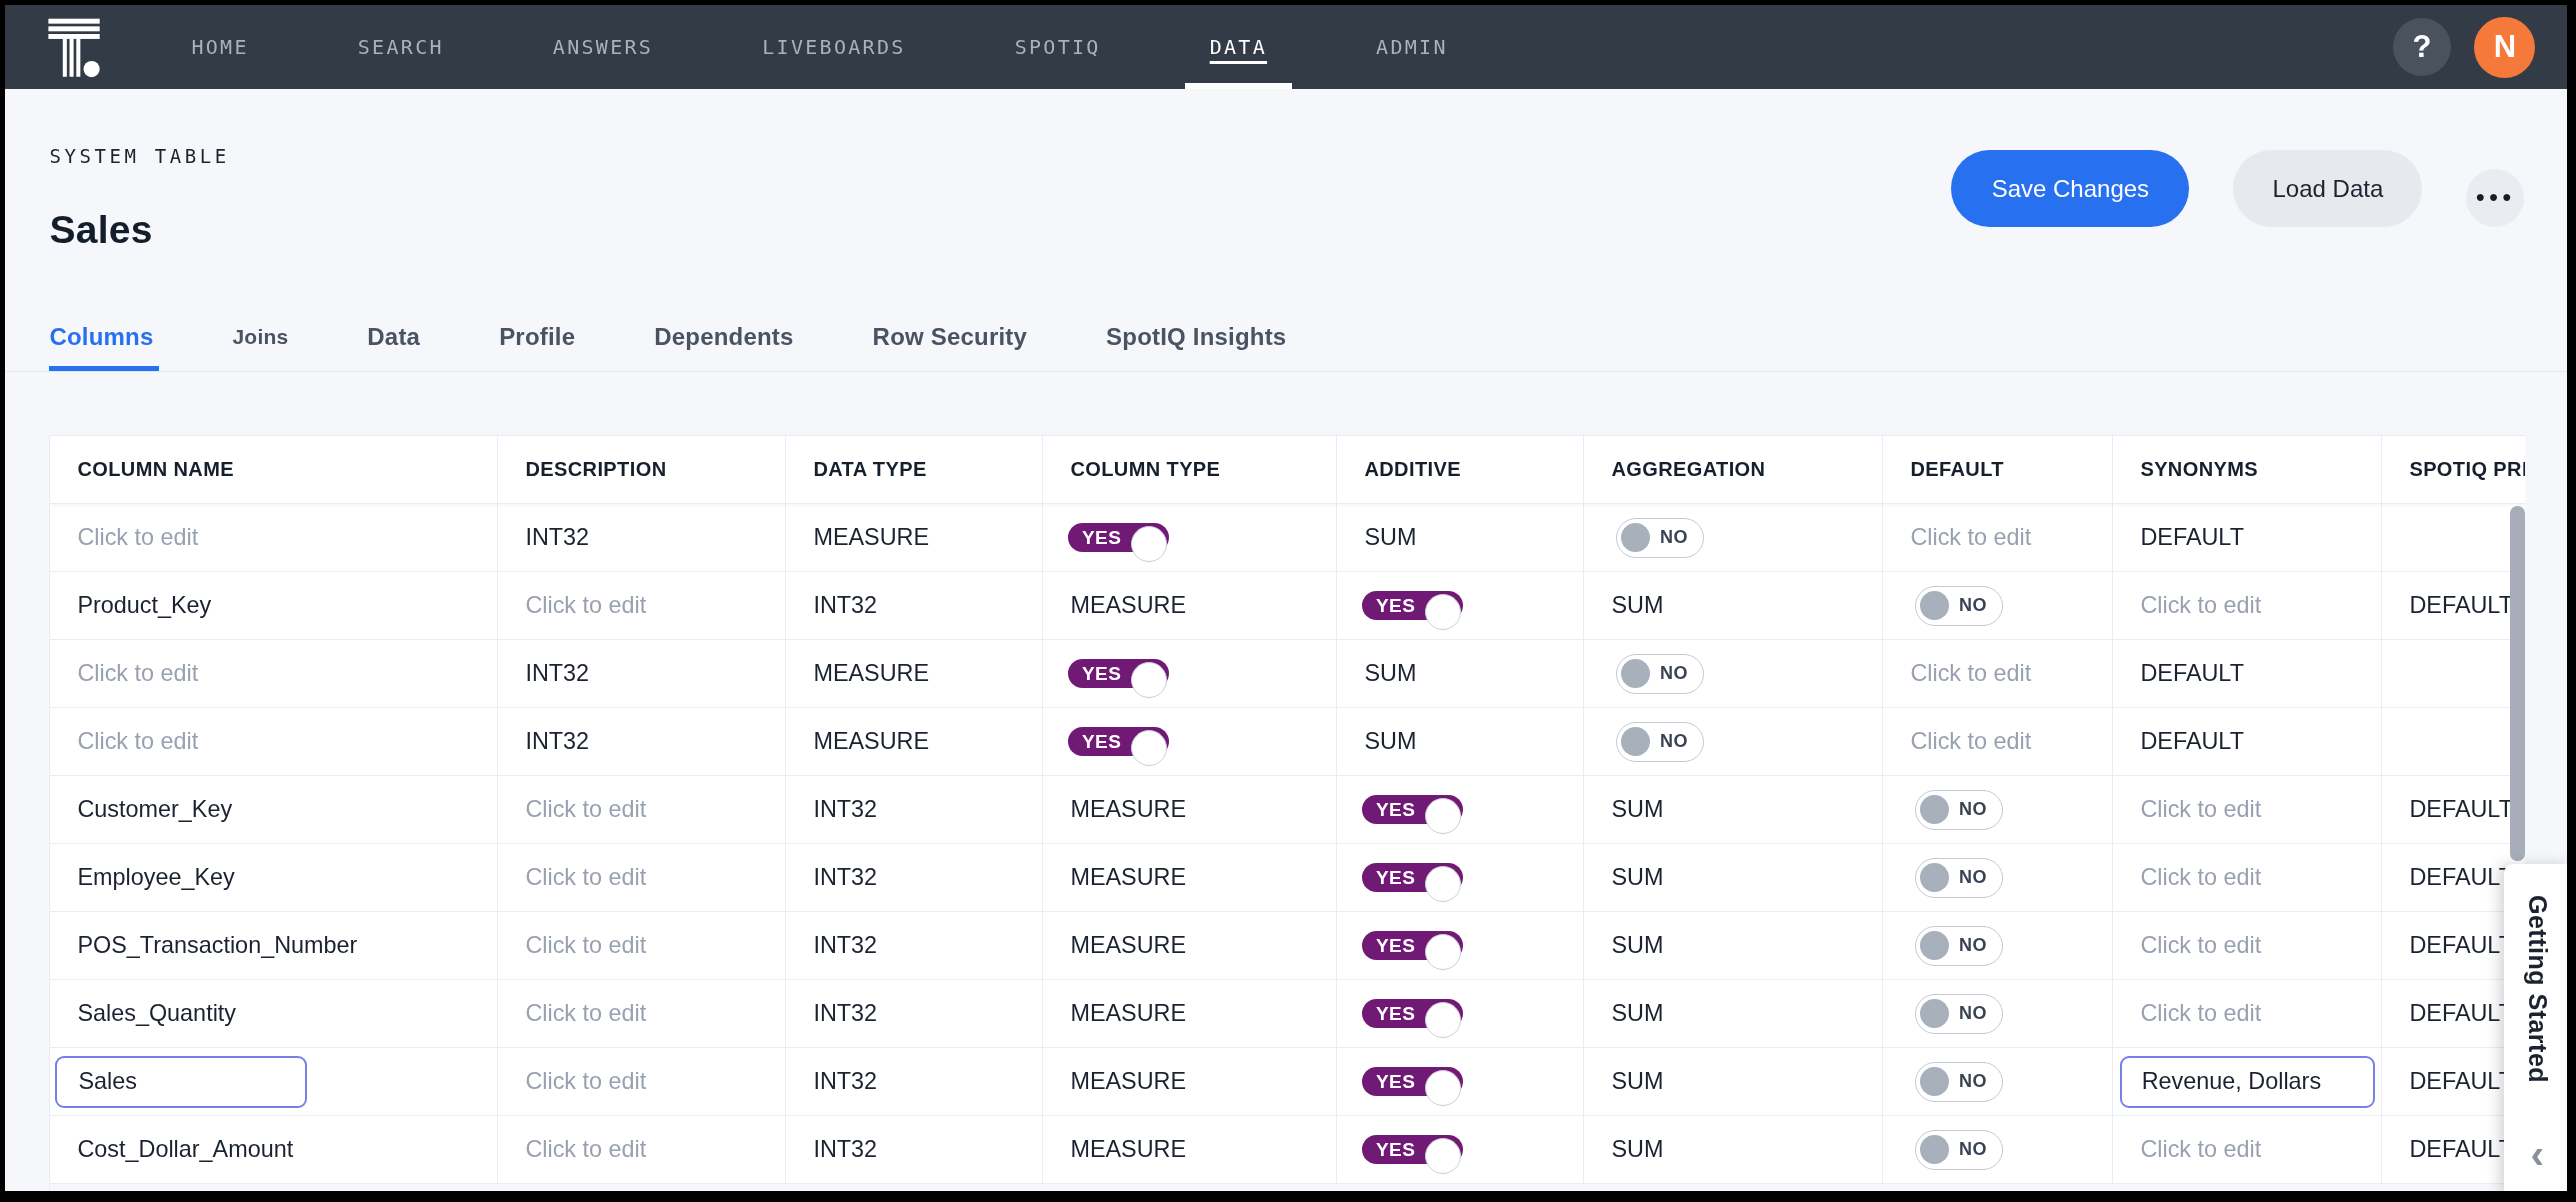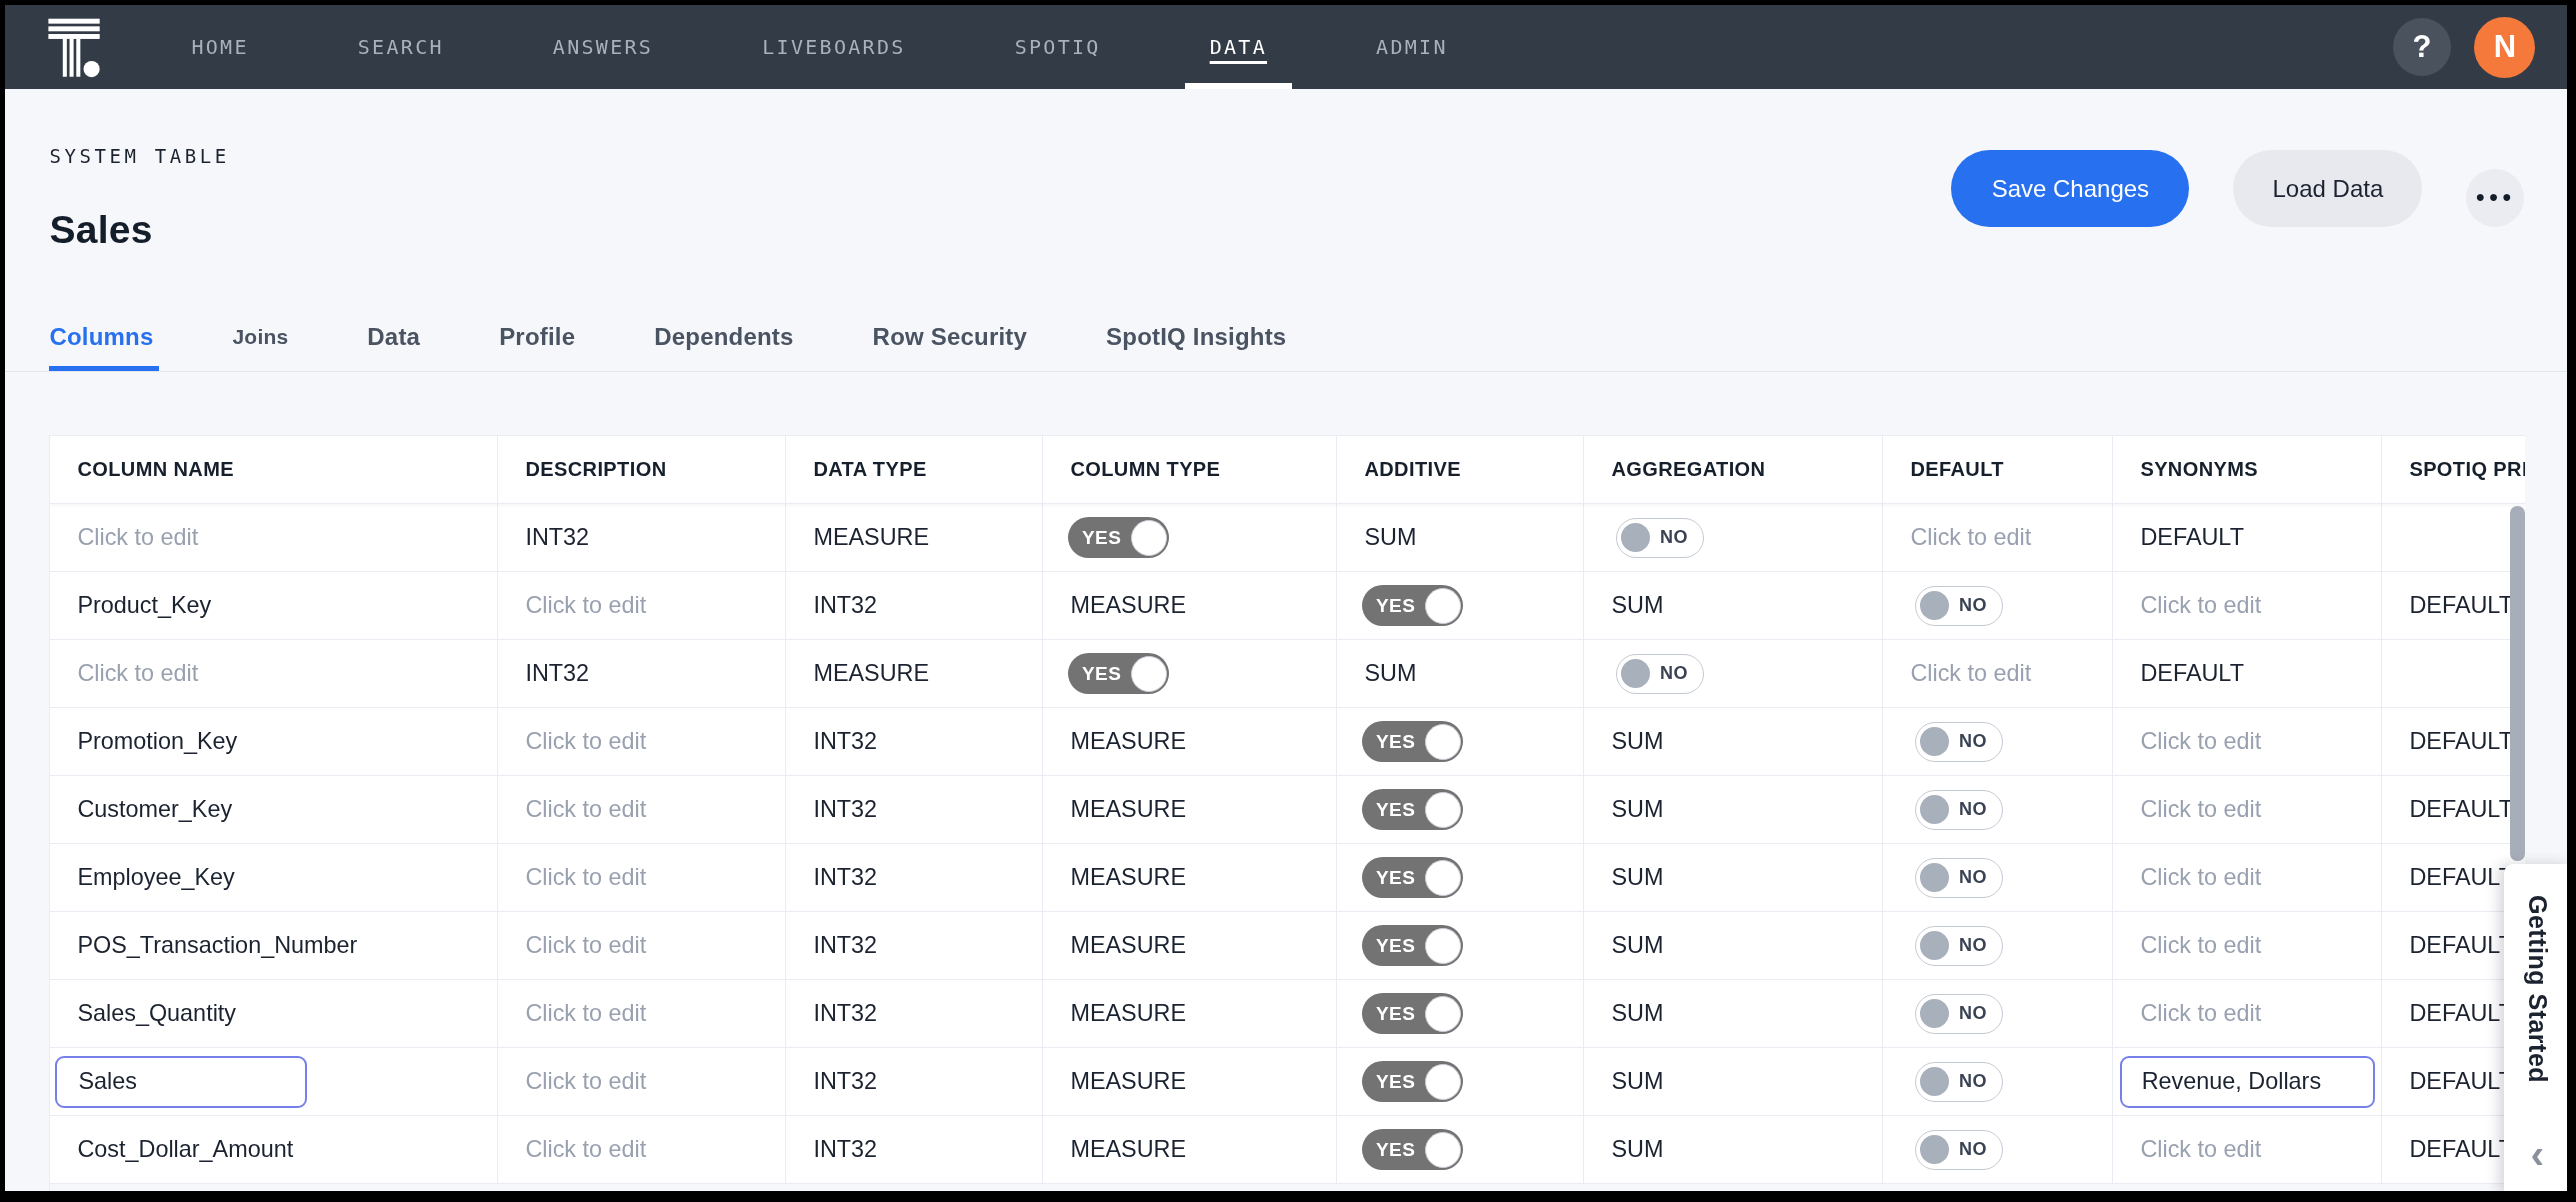--- a/index.html
+++ b/index.html
@@ -43,21 +43,21 @@
   .cell .ph { color:#99A1B0; }
   .cell-toggle { padding-left:25px; }
   .cell-hidden { padding-left:32px; }
 
   .cell-name.editing { padding-left:4.5px; }
   .cell-name.editing .cell-text { border:2.7px solid #7581E8; border-radius:9px; padding:10px 21.6px 11.7px 21.6px; min-width:252px; background:#FFF; }
   .cell-syn.editing { padding-left:6.3px; }
   .cell-syn.editing .cell-text { border:2.7px solid #7581E8; border-radius:9px; padding:10px 20px 11.7px 20px; width:255px; color:#1C2330; background:#FFF; }
 
   
-  .toggle-yes { position:relative; width:101px; height:41px; background:#737373; border-radius:21px; display:flex; align-items:center; cursor:pointer; flex:none; }
+  .toggle-yes { position:relative; width:101px; height:29px; background:#701a75; border-radius:21px; display:flex; align-items:center; cursor:pointer; flex:none; }
   .toggle-yes .t-label { color:#FFFFFF; font-weight:700; font-size:19px; margin-left:13.5px; letter-spacing:0.5px; }
   .toggle-yes .t-knob { position:absolute; right:2.7px; top:2.7px; width:36px; height:36px; border-radius:50%; background:#FFFFFF; border:1.8px solid #C9CED7; }
   .toggle-no { width:88px; height:40px; background:#FFFFFF; border:1.8px solid #C4CAD4; border-radius:20px; display:flex; align-items:center; cursor:pointer; flex:none; }
   .toggle-no .t-knob { width:29px; height:29px; margin-left:3.6px; border-radius:50%; background:#A8B0BC; }
   .toggle-no .t-label { margin-left:10px; color:#3A4354; font-weight:700; font-size:18px; letter-spacing:0.5px; }
 
   
   .vscroll { position:absolute; left:2505px; top:501px; width:14.4px; height:355px; background:#A8AEB9; border-radius:7.2px; z-index:5; cursor:pointer; }
   .side-panel { position:absolute; left:2499px; top:859px; width:66px; height:328px; background:#FFFFFF; border-top-left-radius:9px; box-shadow:-4.5px 0 12.6px rgba(20,30,50,0.18); z-index:6; display:flex; flex-direction:column; align-items:center; }
   .side-panel .v-label { margin-top:31px; writing-mode:vertical-rl; font-size:25px; font-weight:700; color:#1C2330; letter-spacing:0.5px; }
@@ -266,23 +266,20 @@
       </span>
     </div>
     <div class="cell cell-syn">
             <span class="cell-text ph">Click to edit</span>
           </div>
     <div class="cell">
             <span>DEFAULT</span>
           </div>
   </div>
         <div class="trow">
-    <div class="cell cell-name">
-            <span class="cell-text">Promotion_Key</span>
-          </div>
     <div class="cell">
             <span class="ph">Click to edit</span>
           </div>
     <div class="cell">
             <span>INT32</span>
           </div>
     <div class="cell">
             <span>MEASURE</span>
           </div>
     <div class="cell cell-toggle">

